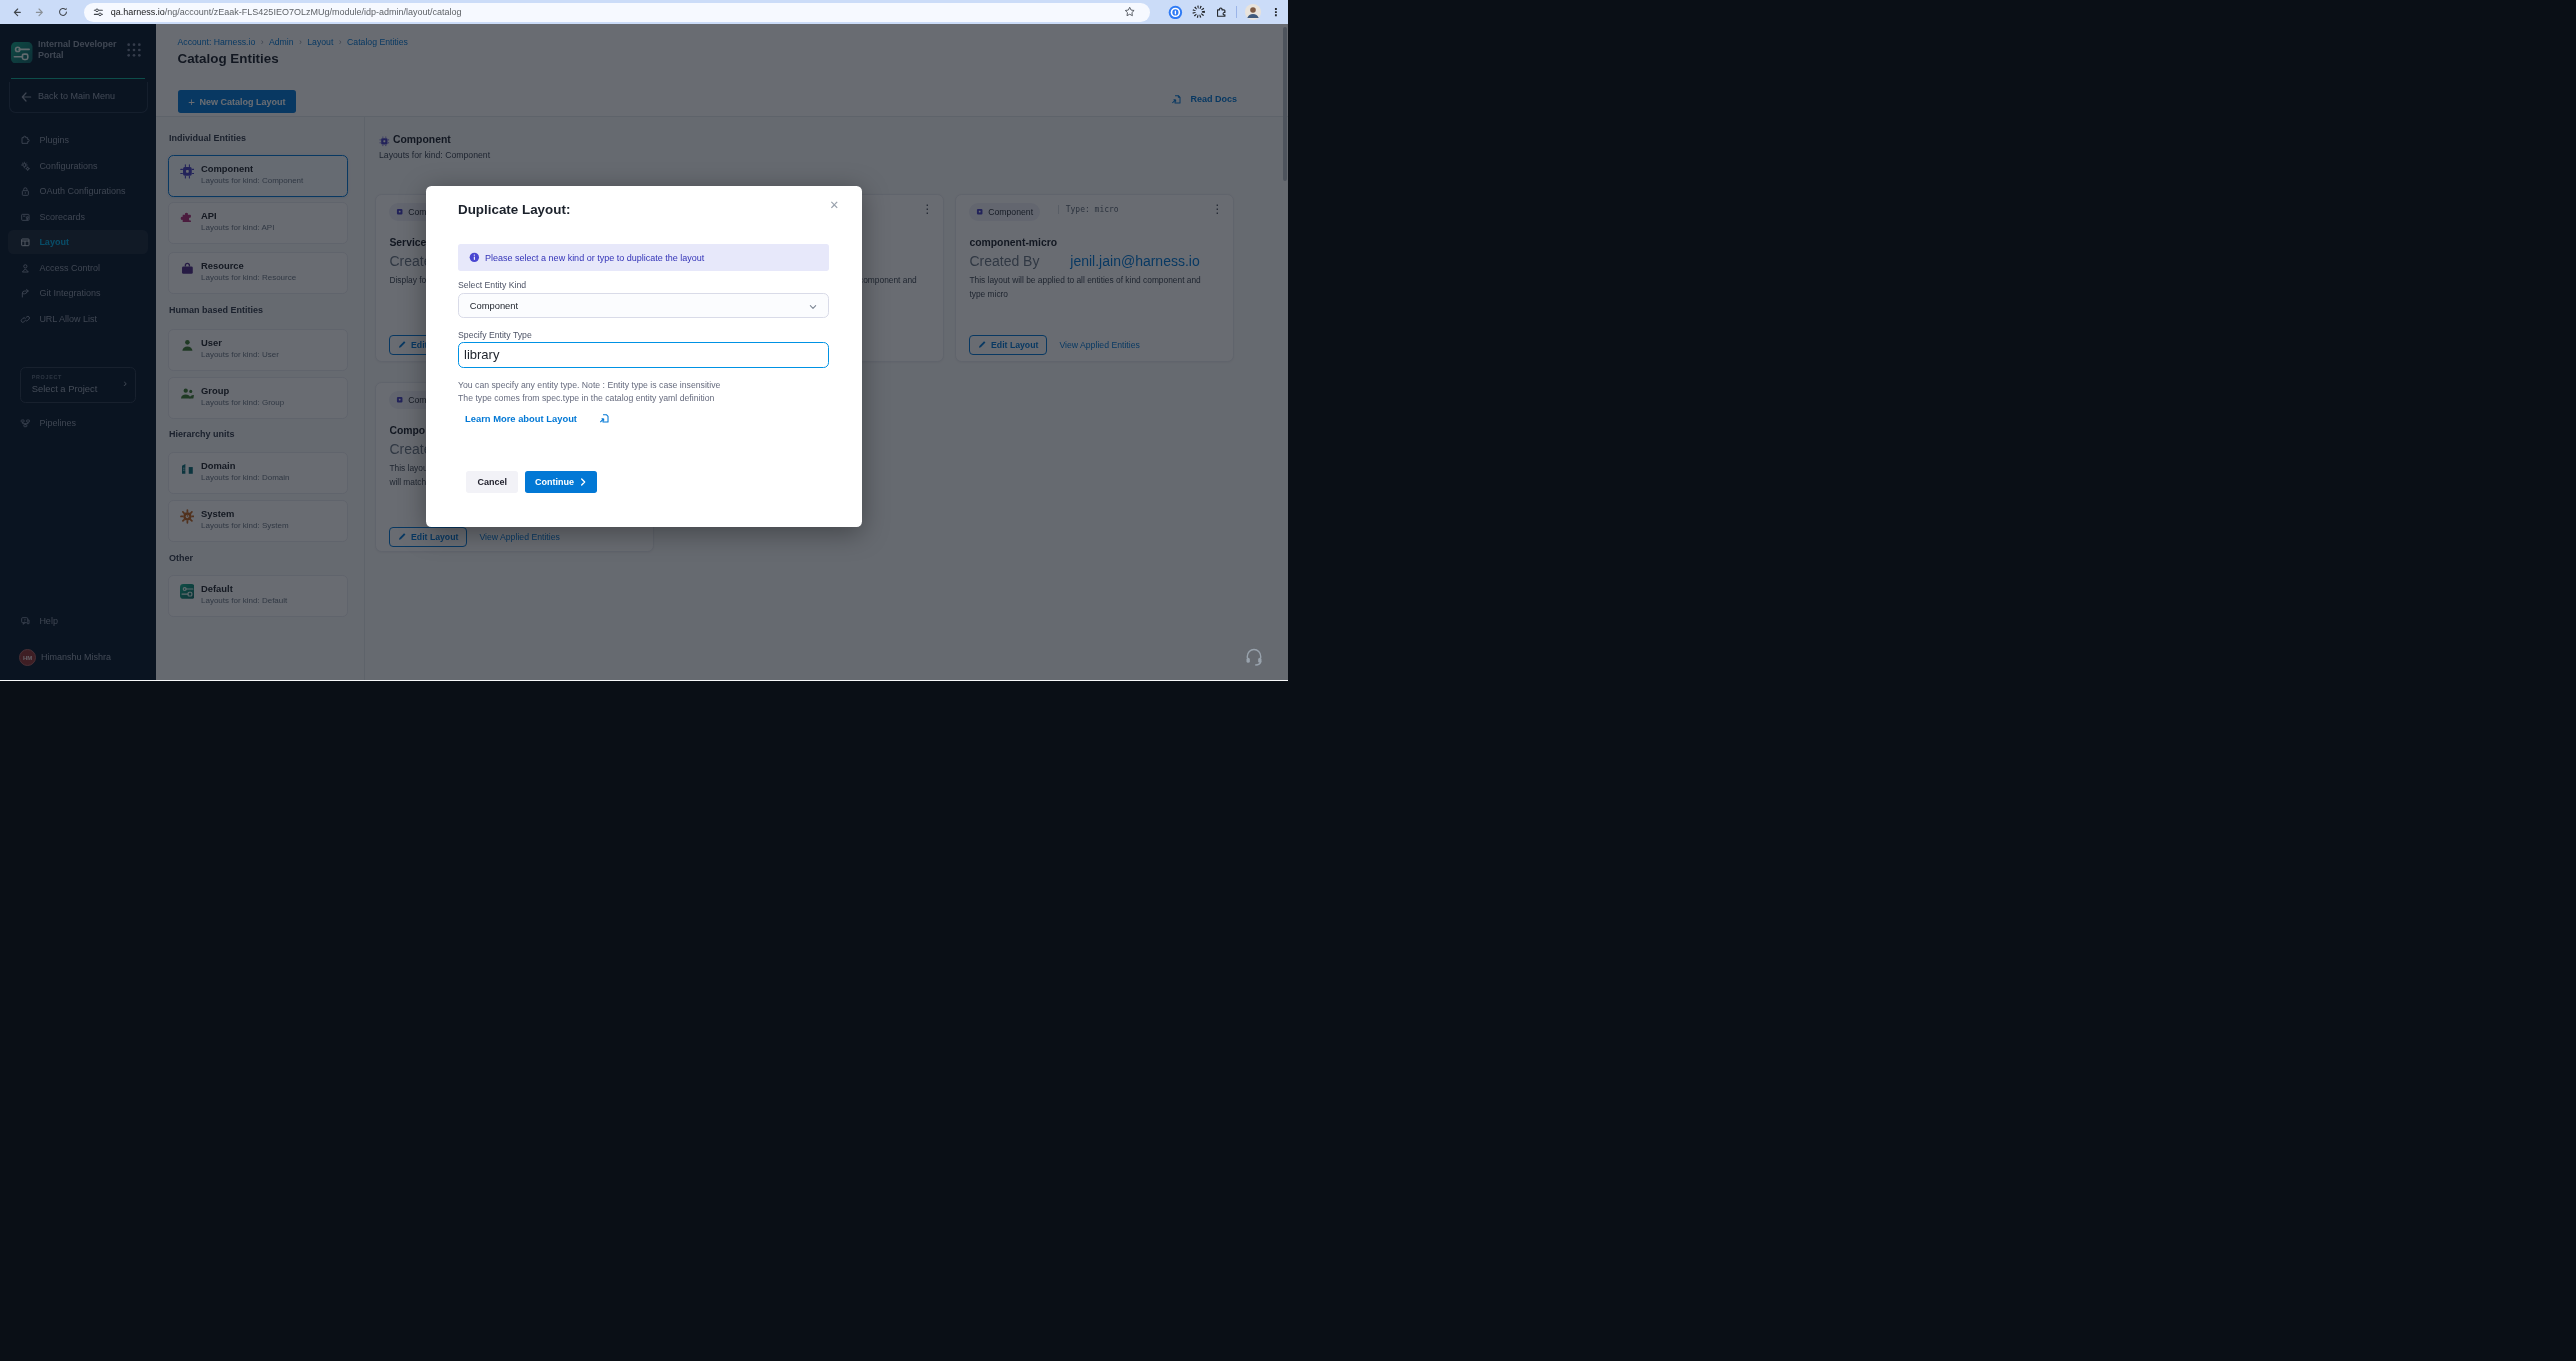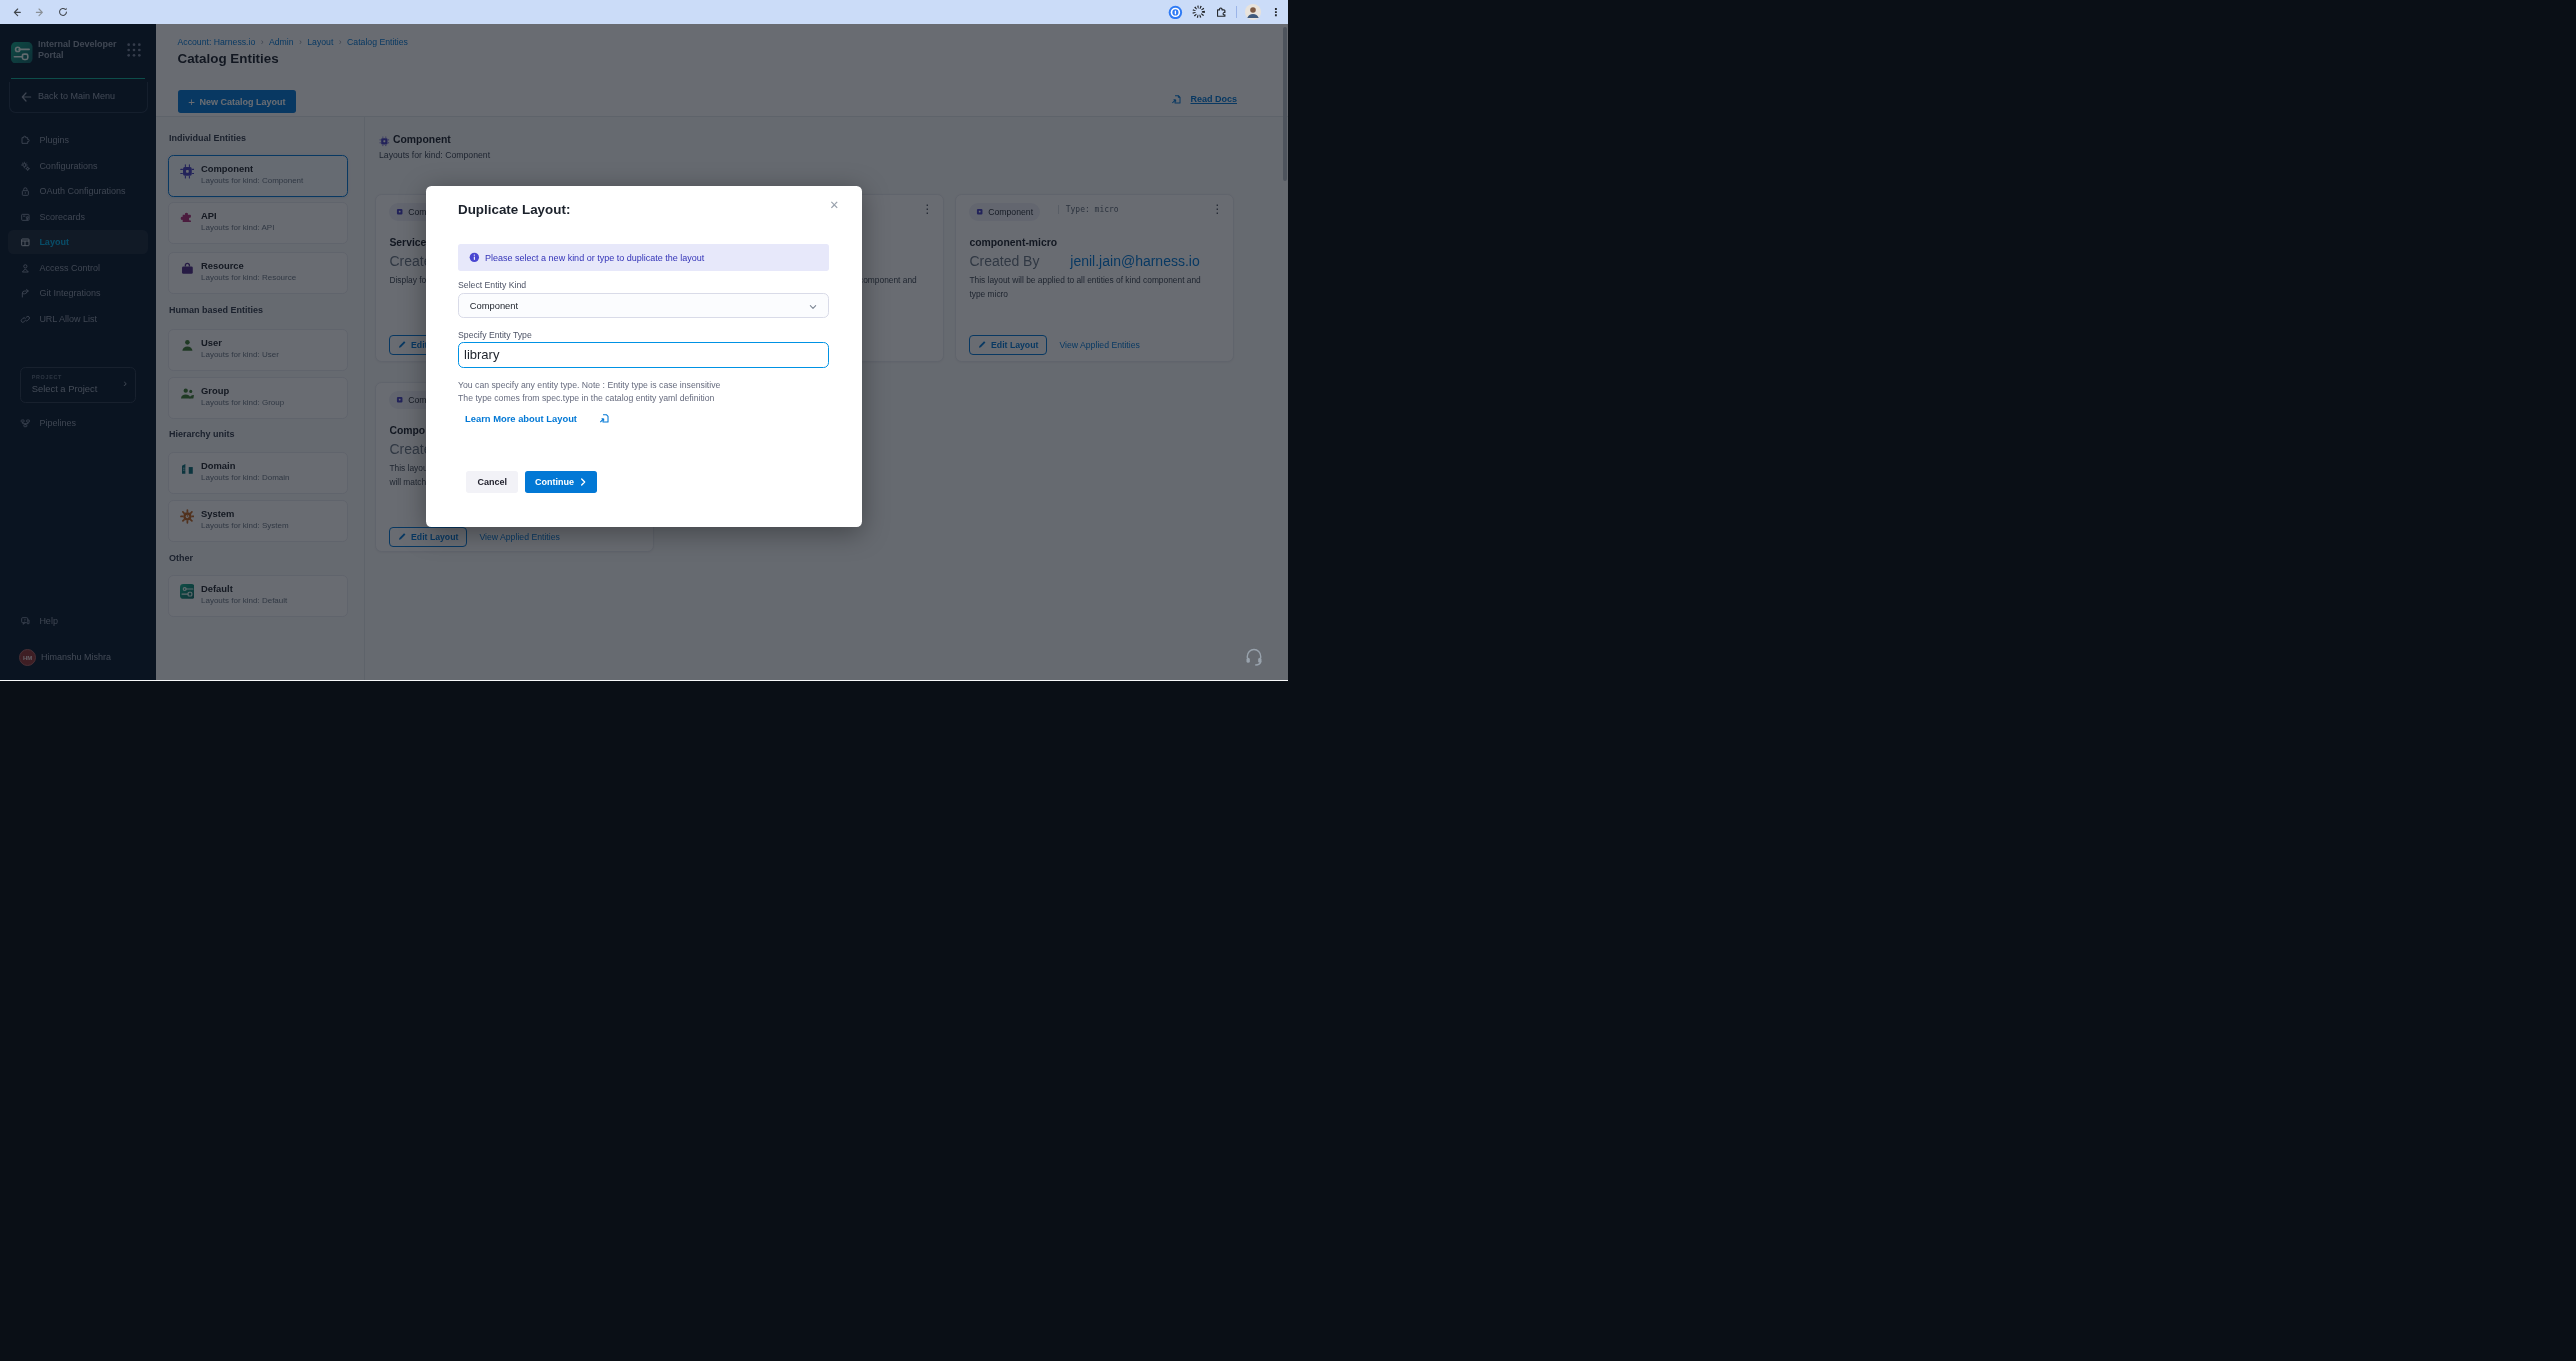--- a/index.html
+++ b/index.html
@@ -42,21 +42,21 @@
 
   
   .main-head{position:absolute;left:156px;top:0;width:1132px;height:92px;background:#ffffff;border-bottom:0.7px solid #e3e6ea;}
   .crumbs{position:absolute;left:21.5px;top:13.4px;font-size:8.7px;color:#0278d5;display:flex;gap:5.4px;align-items:center;}
   .crumbs .sep{color:#8f98a5;}
   .pagetitle{position:absolute;left:21.5px;top:27px;font-size:13.4px;font-weight:700;color:#1b212b;}
   .btn-primary{position:absolute;left:21.5px;top:66px;height:23px;padding:0 10.7px;background:#0278d5;border:none;border-radius:2.7px;
                color:#fff;font-size:9px;font-weight:600;display:flex;align-items:center;gap:4.7px;
                font-family:"Liberation Sans",sans-serif;}
   .readdocs{position:absolute;right:51px;top:70px;display:flex;gap:9px;color:#0278d5;
-            font-size:9px;font-weight:600;text-decoration:underline;}
+            font-size:9px;font-weight:600;}
 
   
   .sect-h{position:absolute;left:169px;font-size:9px;font-weight:600;color:#323c4b;}
   .tile{position:absolute;left:168px;width:180px;height:42px;background:#fff;border:0.7px solid #e6e9ee;border-radius:5.4px;
         box-sizing:border-box;}
   .tile.selected{border:1px solid #0278d5;background:#f6fbff;box-shadow:0 0.7px 2.7px rgba(2,120,213,.15);}
   .tile .ticon{position:absolute;left:10.7px;top:8px;width:14.8px;height:14.8px;}
   .tile .tname{position:absolute;left:32px;top:6.7px;font-size:9.4px;font-weight:600;color:#22272f;}
   .tile .tdesc{position:absolute;left:32px;top:20px;font-size:8px;color:#6b7785;}
   .vdivider{position:absolute;left:364px;top:92px;width:0.7px;height:564px;background:#e3e6ea;}
@@ -124,20 +124,34 @@
           <path d="M6 3 l5 5 -5 5 M11 8 H2" stroke="#8a9097" stroke-width="1.7" fill="none" stroke-linecap="round" stroke-linejoin="round" transform="translate(1.5,0)"></path>
         </svg>
     </div>
     <div class="navbtn" style="left:55px">
       <svg width="10" height="10" viewBox="0 0 16 16">
           <path d="M13.5 8 a5.5 5.5 0 1 1 -1.8 -4.1" stroke="#41464c" stroke-width="1.7" fill="none" stroke-linecap="round"></path>
           <path d="M13.8 1.2 v3 h-3 z" fill="#41464c"></path>
         </svg>
     </div>
 
+    <div class="urlpill">
+      <svg width="10.7" height="10.7" viewBox="0 0 16 16" style="margin:0 6.7px 0 9.4px">
+          <g stroke="#41464c" stroke-width="1.6" stroke-linecap="round">
+            <line x1="2" y1="5" x2="14" y2="5"></line>
+            <line x1="2" y1="11" x2="14" y2="11"></line>
+          </g>
+          <circle cx="6" cy="5" r="2" fill="#f6f9ff" stroke="#41464c" stroke-width="1.4"></circle>
+          <circle cx="10.5" cy="11" r="2" fill="#f6f9ff" stroke="#41464c" stroke-width="1.4"></circle>
+        </svg>
+      <div class="urltext"><span>qa.harness.io</span><span class="urlpath">/ng/account/zEaak-FLS425IEO7OLzMUg/module/idp-admin/layout/catalog</span></div>
+      <svg width="11.4" height="11.4" viewBox="0 0 16 16" style="position:absolute;right:14.8px;top:3.4px">
+          <path d="M8 1.8 l1.9 3.9 4.3 .6 -3.1 3 .7 4.3 L8 11.6 4.2 13.6 4.9 9.3 1.8 6.3 6.1 5.7 z" fill="none" stroke="#50555c" stroke-width="1.3" stroke-linejoin="round"></path>
+        </svg>
+    </div>
 
     <div class="chrome-right">
       <svg width="14.8" height="14.8" viewBox="0 0 22 22" style="margin-right:9.4px">
           <circle cx="11" cy="11" r="10" fill="#2f7bf5"></circle>
           <circle cx="11" cy="11" r="7" fill="#ffffff"></circle>
           <circle cx="11" cy="11" r="4.6" fill="#2f7bf5"></circle>
           <rect x="10" y="8" width="2" height="6" rx="1" fill="#fff"></rect>
         </svg>
       <svg width="13.4" height="13.4" viewBox="0 0 20 20" style="margin-right:9.4px">
           <circle cx="10" cy="10" r="7" fill="none" stroke="#1d1f23" stroke-width="4.5" stroke-dasharray="1.6 2.2"></circle>

